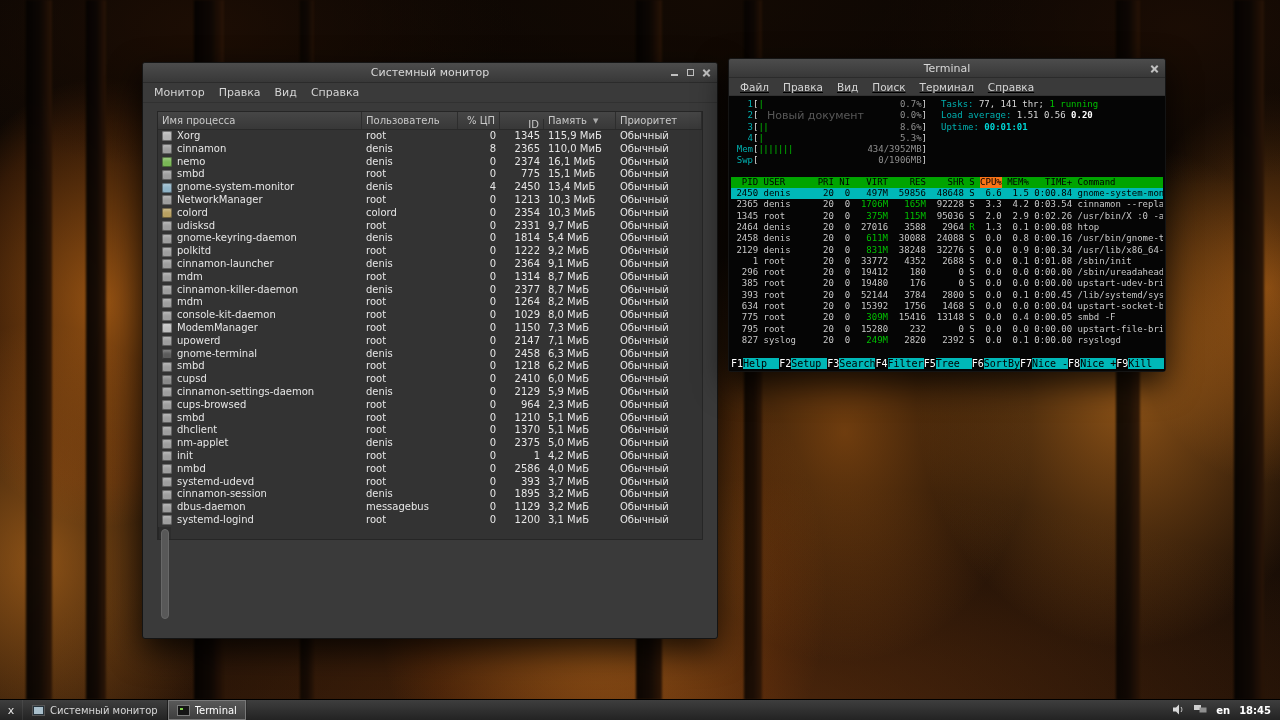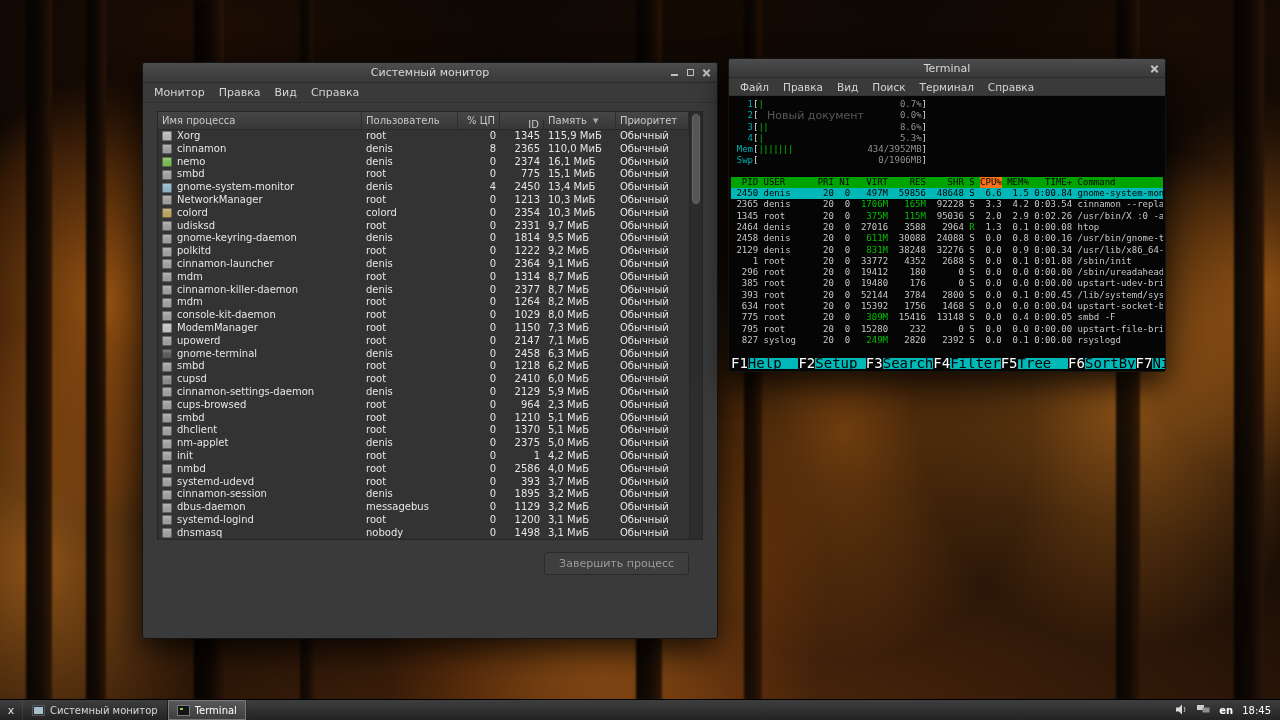--- a/index.html
+++ b/index.html
@@ -41,21 +41,21 @@
   .menu-item{padding:2px 7px;font-size:11px;color:#d4d4d4;}
 
   
   .sm-window{left:142px;top:62px;width:574px;height:575px;}
   .sm-tabs{display:flex;background:#313131;border-bottom:1px solid #282828;padding:2px 3px 0;gap:2px;flex:0 0 21px;}
   .sm-tab{font-size:11px;color:#cfcfcf;padding:3px 10px 4px;background:#373737;
     border:1px solid #2b2b2b;border-bottom:none;border-radius:2px 2px 0 0;}
   .sm-tab.active{background:#444;color:#eee;}
   .sm-content{flex:1;display:flex;flex-direction:column;padding:8px 14px 0;position:relative;}
   .sm-load{font-size:11px;color:#e2e2e2;margin:4px 2px 10px;}
-  .sm-table{border:1px solid #262626;background:#333;height:427px;display:flex;}
+  .sm-table{border:1px solid #262626;background:#333;height:427px;display:flex;flex-direction:column;}
   .sm-table-main{flex:1;overflow:hidden;display:flex;flex-direction:column;}
   .sm-hrow{display:flex;height:17px;flex:0 0 17px;background:linear-gradient(#464646,#383838);
     border-bottom:1px solid #292929;}
   .sm-hcell{font-size:10px;color:#c9c9c9;padding:0 4px;border-right:1px solid #2d2d2d;
     display:flex;align-items:center;box-sizing:border-box;white-space:nowrap;overflow:hidden;}
   .sm-hcell.r{justify-content:flex-end;}
   .sort-arrow{font-size:7px;color:#aaa;margin-left:6px;}
   .sm-row{display:flex;height:12.8px;line-height:12.8px;font-size:10px;color:#e6e6e6;white-space:nowrap;}
   .sm-cell{padding:0 4px;box-sizing:border-box;overflow:hidden;}
   .sm-cell.name{width:204px;display:flex;align-items:center;}
@@ -69,21 +69,21 @@
   .sm-scroll{width:12px;flex:0 0 12px;background:#2d2d2d;border-left:1px solid #262626;position:relative;}
   .sm-thumb{position:absolute;top:2px;left:2px;right:2px;height:88px;background:#585858;
     border:1px solid #686868;border-radius:4px;}
   .sm-footer{flex:1;display:flex;justify-content:flex-end;align-items:flex-start;padding:12px 14px;}
   .sm-endbtn{background:#3e3e3e;border:1px solid #2a2a2a;color:#9c9c9c;font-size:11px;
     padding:4px 14px;border-radius:3px;font-family:inherit;}
 
   
   .term-window{left:728px;top:58px;width:436px;height:312px;background:#343434;}
   .term-window .titlebar{height:18px;flex-basis:18px;}
-  .term-window .menubar{height:17px;flex-basis:17px;}
+  .term-window .menubar{height:17px;flex-basis:17px;text-decoration:underline;}
   .term-window .menu-item{font-size:10.5px;padding:1px 7px;}
   .term-content{flex:1;background:#050505;position:relative;padding:3px 2px 2px;
     font-family:"DejaVu Sans Mono",monospace;font-size:9px;color:#c8c8c8;overflow:hidden;}
   .ghost{position:absolute;left:38px;top:13px;color:#9a9a9a;opacity:.55;font-family:"DejaVu Sans",sans-serif;
     font-size:11px;z-index:6;}
   .meters{position:relative;width:200px;}
   .meter-line{display:flex;height:11.3px;line-height:11.3px;width:196px;white-space:pre;}
   .m-label{width:22px;text-align:right;color:#00b0b0;flex:0 0 22px;}
   .m-br{color:#dedede;}
   .m-bar{flex:1;color:#00c000;overflow:hidden;letter-spacing:-.5px;}
@@ -96,21 +96,21 @@
   .h-row{display:flex;height:11.3px;line-height:11.3px;white-space:pre;overflow:hidden;}
   .h-cell{display:inline-block;overflow:hidden;flex:0 0 auto;}
   .h-cell.r{text-align:right;}
   .h-cell.cmd{flex:1 1 auto;margin-left:1ch;}
   .h-head{background:#00a400;}
   .h-head .h-cell{color:#000;}
   .h-head .h-cell.sort{background:#f97316;}
   .h-row.sel{background:#00b8b8;}
   .h-row.sel .h-cell{color:#000 !important;}
   .fkeys{position:absolute;left:2px;right:8px;bottom:2px;height:11.5px;display:flex;
-    font-size:14px;line-height:11.5px;white-space:pre;}
+    font-size:10px;line-height:11.5px;white-space:pre;}
   .fk{display:flex;}
   .fk-key{color:#fff;}
   .fk-label{background:#00b8b8;color:#000;width:6ch;overflow:hidden;}
 
   
   .taskbar{position:absolute;left:0;right:0;bottom:0;height:20px;z-index:50;display:flex;
     align-items:stretch;background:linear-gradient(#3e3e3e,#232323);border-top:1px solid #000;
     font-size:10px;color:#ddd;}
   .tb-menu{width:22px;display:flex;align-items:center;justify-content:center;color:#e6e6e6;
     font-size:11px;border-right:1px solid rgba(255,255,255,.07);}
@@ -118,21 +118,21 @@
   .tb-win{display:flex;align-items:center;gap:5px;padding:0 9px;max-width:150px;
     border-right:1px solid rgba(0,0,0,.45);color:#d6d6d6;white-space:nowrap;overflow:hidden;}
   .tb-win.active{background:linear-gradient(#5a5a5a,#3c3c3c);box-shadow:inset 0 0 0 1px #787878;color:#fff;}
   .tb-label{overflow:hidden;text-overflow:ellipsis;}
   .tb-ico{width:11px;height:9px;display:inline-block;flex:0 0 11px;}
   .tb-ico-system-monitor{background:#a9bfcb;border:1px solid #555;box-shadow:inset 0 0 0 1px #26323a;}
   .tb-ico-terminal{background:#151515;border:1px solid #7a7a7a;position:relative;}
   .tb-ico-terminal::after{content:"";position:absolute;left:2px;top:2px;width:3px;height:2px;background:#7fd04a;}
   .tb-tray{margin-left:auto;display:flex;align-items:center;gap:9px;padding:0 9px;}
   .tb-lang{font-weight:bold;color:#fff;}
-  .tb-time{color:#fff;}
+  .tb-time{color:#fff;font-weight:bold;}
 </style>
 </head>
 <body>
 
 <div class="desktop">
   <div class="bg"></div>
   <div class="canopy"></div>
   <div class="tree" style="left:26px;width:26px;"></div>
   <div class="tree" style="left:86px;width:20px;"></div>
   <div class="tree" style="left:194px;width:30px;"></div>
@@ -258,21 +258,21 @@
                 <div class="sm-cell pri">Обычный</div>
               </div>
               <div class="sm-row">
                 <div class="sm-cell name">
                   <span class="p-ico" style="background: rgb(158, 158, 158);"></span>
                   <span>gnome-keyring-daemon</span>
                 </div>
                 <div class="sm-cell user">denis</div>
                 <div class="sm-cell cpu">0</div>
                 <div class="sm-cell pid">1814</div>
-                <div class="sm-cell mem">9,5 МиБ</div>
+                <div class="sm-cell mem">5,4 МиБ</div>
                 <div class="sm-cell pri">Обычный</div>
               </div>
               <div class="sm-row">
                 <div class="sm-cell name">
                   <span class="p-ico" style="background: rgb(158, 158, 158);"></span>
                   <span>polkitd</span>
                 </div>
                 <div class="sm-cell user">root</div>
                 <div class="sm-cell cpu">0</div>
                 <div class="sm-cell pid">1222</div>
@@ -519,23 +519,20 @@
                 <div class="sm-cell cpu">0</div>
                 <div class="sm-cell pid">1498</div>
                 <div class="sm-cell mem">3,1 МиБ</div>
                 <div class="sm-cell pri">Обычный</div>
               </div>
             </div>
         </div>
         <div class="sm-scroll">
           <div class="sm-thumb"></div>
         </div>
-      </div>
-      <div class="sm-footer">
-        <button class="sm-endbtn">Завершить процесс</button>
       </div>
     </div>
   </div>
 
   <div class="window term-window">
     <div class="titlebar">
       <span>Terminal</span>
       <div class="winbtns">
         <span class="wbtn wbtn-close"></span>
       </div>
@@ -550,20 +547,25 @@
       </div>
     <div class="term-content">
       <div class="ghost">Новый документ</div>
       <div class="meters">
           <div class="meter-line"><span class="m-label">1</span><span class="m-br">[</span><span class="m-bar">|</span><span class="m-pct">0.7%</span><span class="m-br">]</span></div>
           <div class="meter-line"><span class="m-label">2</span><span class="m-br">[</span><span class="m-bar"></span><span class="m-pct">0.0%</span><span class="m-br">]</span></div>
           <div class="meter-line"><span class="m-label">3</span><span class="m-br">[</span><span class="m-bar">||</span><span class="m-pct">8.6%</span><span class="m-br">]</span></div>
           <div class="meter-line"><span class="m-label">4</span><span class="m-br">[</span><span class="m-bar">|</span><span class="m-pct">5.3%</span><span class="m-br">]</span></div>
           <div class="meter-line"><span class="m-label">Mem</span><span class="m-br">[</span><span class="m-bar">|||||||</span><span class="m-pct">434/3952MB</span><span class="m-br">]</span></div>
           <div class="meter-line"><span class="m-label">Swp</span><span class="m-br">[</span><span class="m-bar"></span><span class="m-pct">0/1906MB</span><span class="m-br">]</span></div>
+        </div>
+      <div class="htop-info">
+          <div class="info-line"><span class="cyan">Tasks: </span><span class="wht">77, 141 thr; </span><span class="grn">1 running</span></div>
+          <div class="info-line"><span class="cyan">Load average: </span><span class="wht">1.51 0.56 </span><span class="bwht">0.20</span></div>
+          <div class="info-line"><span class="cyan">Uptime: </span><span class="bcyan">00:01:01</span></div>
         </div>
       <div class="htop-table">
         <div class="h-row h-head"><span class="h-cell r" style="width: 5ch;">PID</span><span class="h-cell" style="width: 9ch; margin-left: 1ch;">USER</span><span class="h-cell r" style="width: 3ch; margin-left: 1ch;">PRI</span><span class="h-cell r" style="width: 2ch; margin-left: 1ch;">NI</span><span class="h-cell r" style="width: 6ch; margin-left: 1ch;">VIRT</span><span class="h-cell r" style="width: 6ch; margin-left: 1ch;">RES</span><span class="h-cell r" style="width: 6ch; margin-left: 1ch;">SHR</span><span class="h-cell r" style="width: 1ch; margin-left: 1ch;">S</span><span class="h-cell r sort" style="width: 4ch; margin-left: 1ch;">CPU%</span><span class="h-cell r" style="width: 4ch; margin-left: 1ch;">MEM%</span><span class="h-cell r" style="width: 7ch; margin-left: 1ch;">TIME+</span><span class="h-cell cmd">Command</span></div>
         <div>
             <div class="h-row sel"><span class="h-cell r" style="width: 5ch;">2450</span><span class="h-cell" style="width: 9ch; margin-left: 1ch;">denis</span><span class="h-cell r" style="width: 3ch; margin-left: 1ch;">20</span><span class="h-cell r" style="width: 2ch; margin-left: 1ch;">0</span><span class="h-cell r" style="width: 6ch; margin-left: 1ch;">497M</span><span class="h-cell r" style="width: 6ch; margin-left: 1ch;">59856</span><span class="h-cell r" style="width: 6ch; margin-left: 1ch;">48648</span><span class="h-cell r" style="width: 1ch; margin-left: 1ch;">S</span><span class="h-cell r" style="width: 4ch; margin-left: 1ch;">6.6</span><span class="h-cell r" style="width: 4ch; margin-left: 1ch;">1.5</span><span class="h-cell r" style="width: 7ch; margin-left: 1ch;">0:00.84</span><span class="h-cell cmd">gnome-system-moni</span></div>
             <div class="h-row"><span class="h-cell r" style="width: 5ch;">2365</span><span class="h-cell" style="width: 9ch; margin-left: 1ch;">denis</span><span class="h-cell r" style="width: 3ch; margin-left: 1ch;">20</span><span class="h-cell r" style="width: 2ch; margin-left: 1ch;">0</span><span class="h-cell r grn" style="width: 6ch; margin-left: 1ch;">1706M</span><span class="h-cell r grn" style="width: 6ch; margin-left: 1ch;">165M</span><span class="h-cell r" style="width: 6ch; margin-left: 1ch;">92228</span><span class="h-cell r" style="width: 1ch; margin-left: 1ch;">S</span><span class="h-cell r" style="width: 4ch; margin-left: 1ch;">3.3</span><span class="h-cell r" style="width: 4ch; margin-left: 1ch;">4.2</span><span class="h-cell r" style="width: 7ch; margin-left: 1ch;">0:03.54</span><span class="h-cell cmd">cinnamon --replac</span></div>
             <div class="h-row"><span class="h-cell r" style="width: 5ch;">1345</span><span class="h-cell" style="width: 9ch; margin-left: 1ch;">root</span><span class="h-cell r" style="width: 3ch; margin-left: 1ch;">20</span><span class="h-cell r" style="width: 2ch; margin-left: 1ch;">0</span><span class="h-cell r grn" style="width: 6ch; margin-left: 1ch;">375M</span><span class="h-cell r grn" style="width: 6ch; margin-left: 1ch;">115M</span><span class="h-cell r" style="width: 6ch; margin-left: 1ch;">95036</span><span class="h-cell r" style="width: 1ch; margin-left: 1ch;">S</span><span class="h-cell r" style="width: 4ch; margin-left: 1ch;">2.0</span><span class="h-cell r" style="width: 4ch; margin-left: 1ch;">2.9</span><span class="h-cell r" style="width: 7ch; margin-left: 1ch;">0:02.26</span><span class="h-cell cmd">/usr/bin/X :0 -au</span></div>
             <div class="h-row"><span class="h-cell r" style="width: 5ch;">2464</span><span class="h-cell" style="width: 9ch; margin-left: 1ch;">denis</span><span class="h-cell r" style="width: 3ch; margin-left: 1ch;">20</span><span class="h-cell r" style="width: 2ch; margin-left: 1ch;">0</span><span class="h-cell r" style="width: 6ch; margin-left: 1ch;">27016</span><span class="h-cell r" style="width: 6ch; margin-left: 1ch;">3588</span><span class="h-cell r" style="width: 6ch; margin-left: 1ch;">2964</span><span class="h-cell r grn" style="width: 1ch; margin-left: 1ch;">R</span><span class="h-cell r" style="width: 4ch; margin-left: 1ch;">1.3</span><span class="h-cell r" style="width: 4ch; margin-left: 1ch;">0.1</span><span class="h-cell r" style="width: 7ch; margin-left: 1ch;">0:00.08</span><span class="h-cell cmd">htop</span></div>
             <div class="h-row"><span class="h-cell r" style="width: 5ch;">2458</span><span class="h-cell" style="width: 9ch; margin-left: 1ch;">denis</span><span class="h-cell r" style="width: 3ch; margin-left: 1ch;">20</span><span class="h-cell r" style="width: 2ch; margin-left: 1ch;">0</span><span class="h-cell r grn" style="width: 6ch; margin-left: 1ch;">611M</span><span class="h-cell r" style="width: 6ch; margin-left: 1ch;">30088</span><span class="h-cell r" style="width: 6ch; margin-left: 1ch;">24088</span><span class="h-cell r" style="width: 1ch; margin-left: 1ch;">S</span><span class="h-cell r" style="width: 4ch; margin-left: 1ch;">0.0</span><span class="h-cell r" style="width: 4ch; margin-left: 1ch;">0.8</span><span class="h-cell r" style="width: 7ch; margin-left: 1ch;">0:00.16</span><span class="h-cell cmd">/usr/bin/gnome-te</span></div>
             <div class="h-row"><span class="h-cell r" style="width: 5ch;">2129</span><span class="h-cell" style="width: 9ch; margin-left: 1ch;">denis</span><span class="h-cell r" style="width: 3ch; margin-left: 1ch;">20</span><span class="h-cell r" style="width: 2ch; margin-left: 1ch;">0</span><span class="h-cell r grn" style="width: 6ch; margin-left: 1ch;">831M</span><span class="h-cell r" style="width: 6ch; margin-left: 1ch;">38248</span><span class="h-cell r" style="width: 6ch; margin-left: 1ch;">32276</span><span class="h-cell r" style="width: 1ch; margin-left: 1ch;">S</span><span class="h-cell r" style="width: 4ch; margin-left: 1ch;">0.0</span><span class="h-cell r" style="width: 4ch; margin-left: 1ch;">0.9</span><span class="h-cell r" style="width: 7ch; margin-left: 1ch;">0:00.34</span><span class="h-cell cmd">/usr/lib/x86_64-l</span></div>

